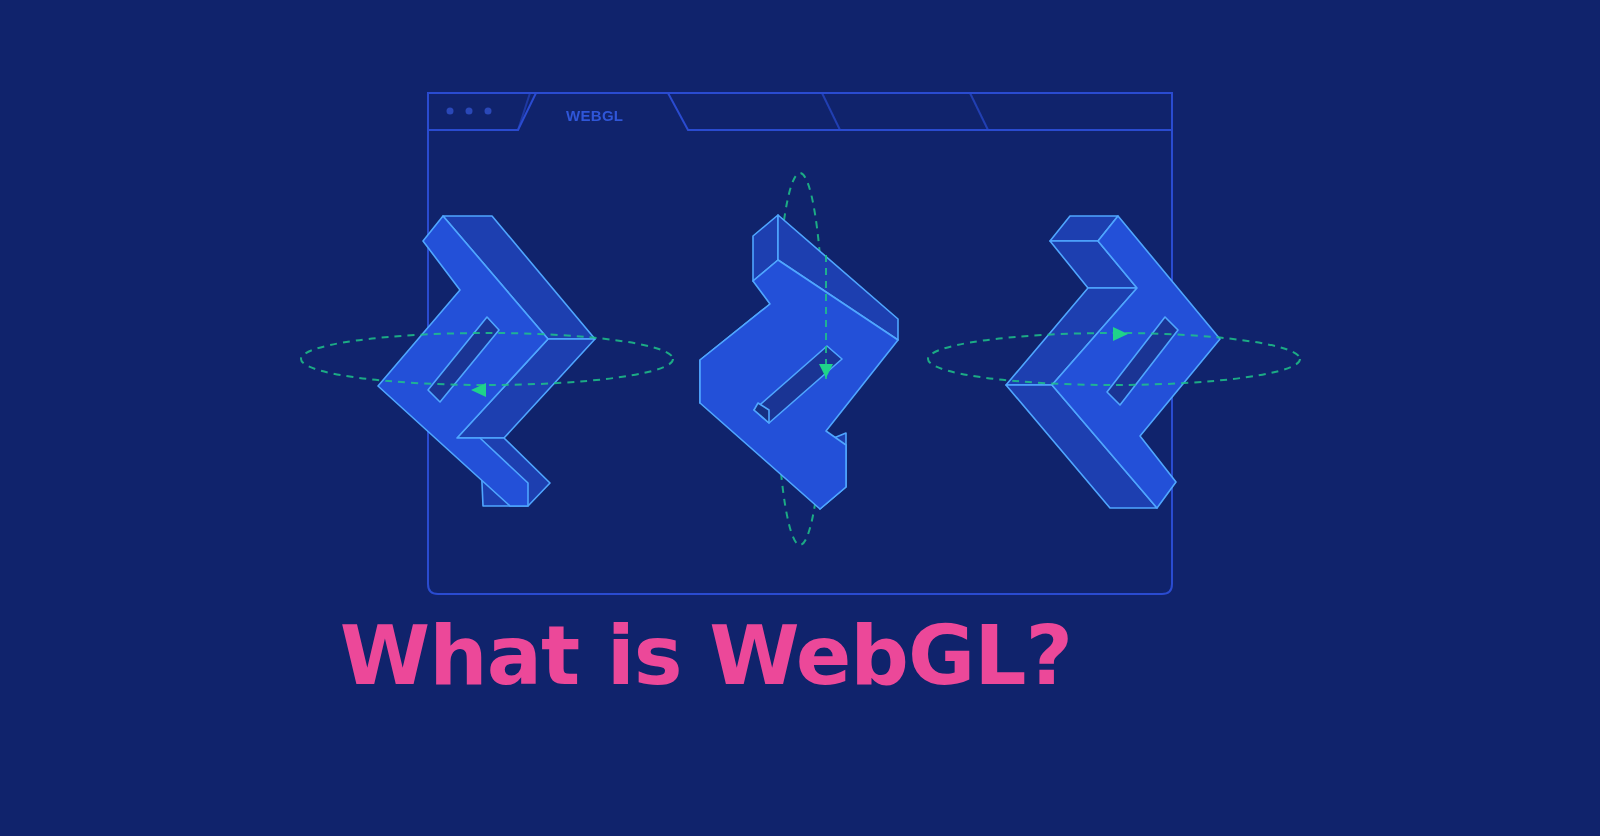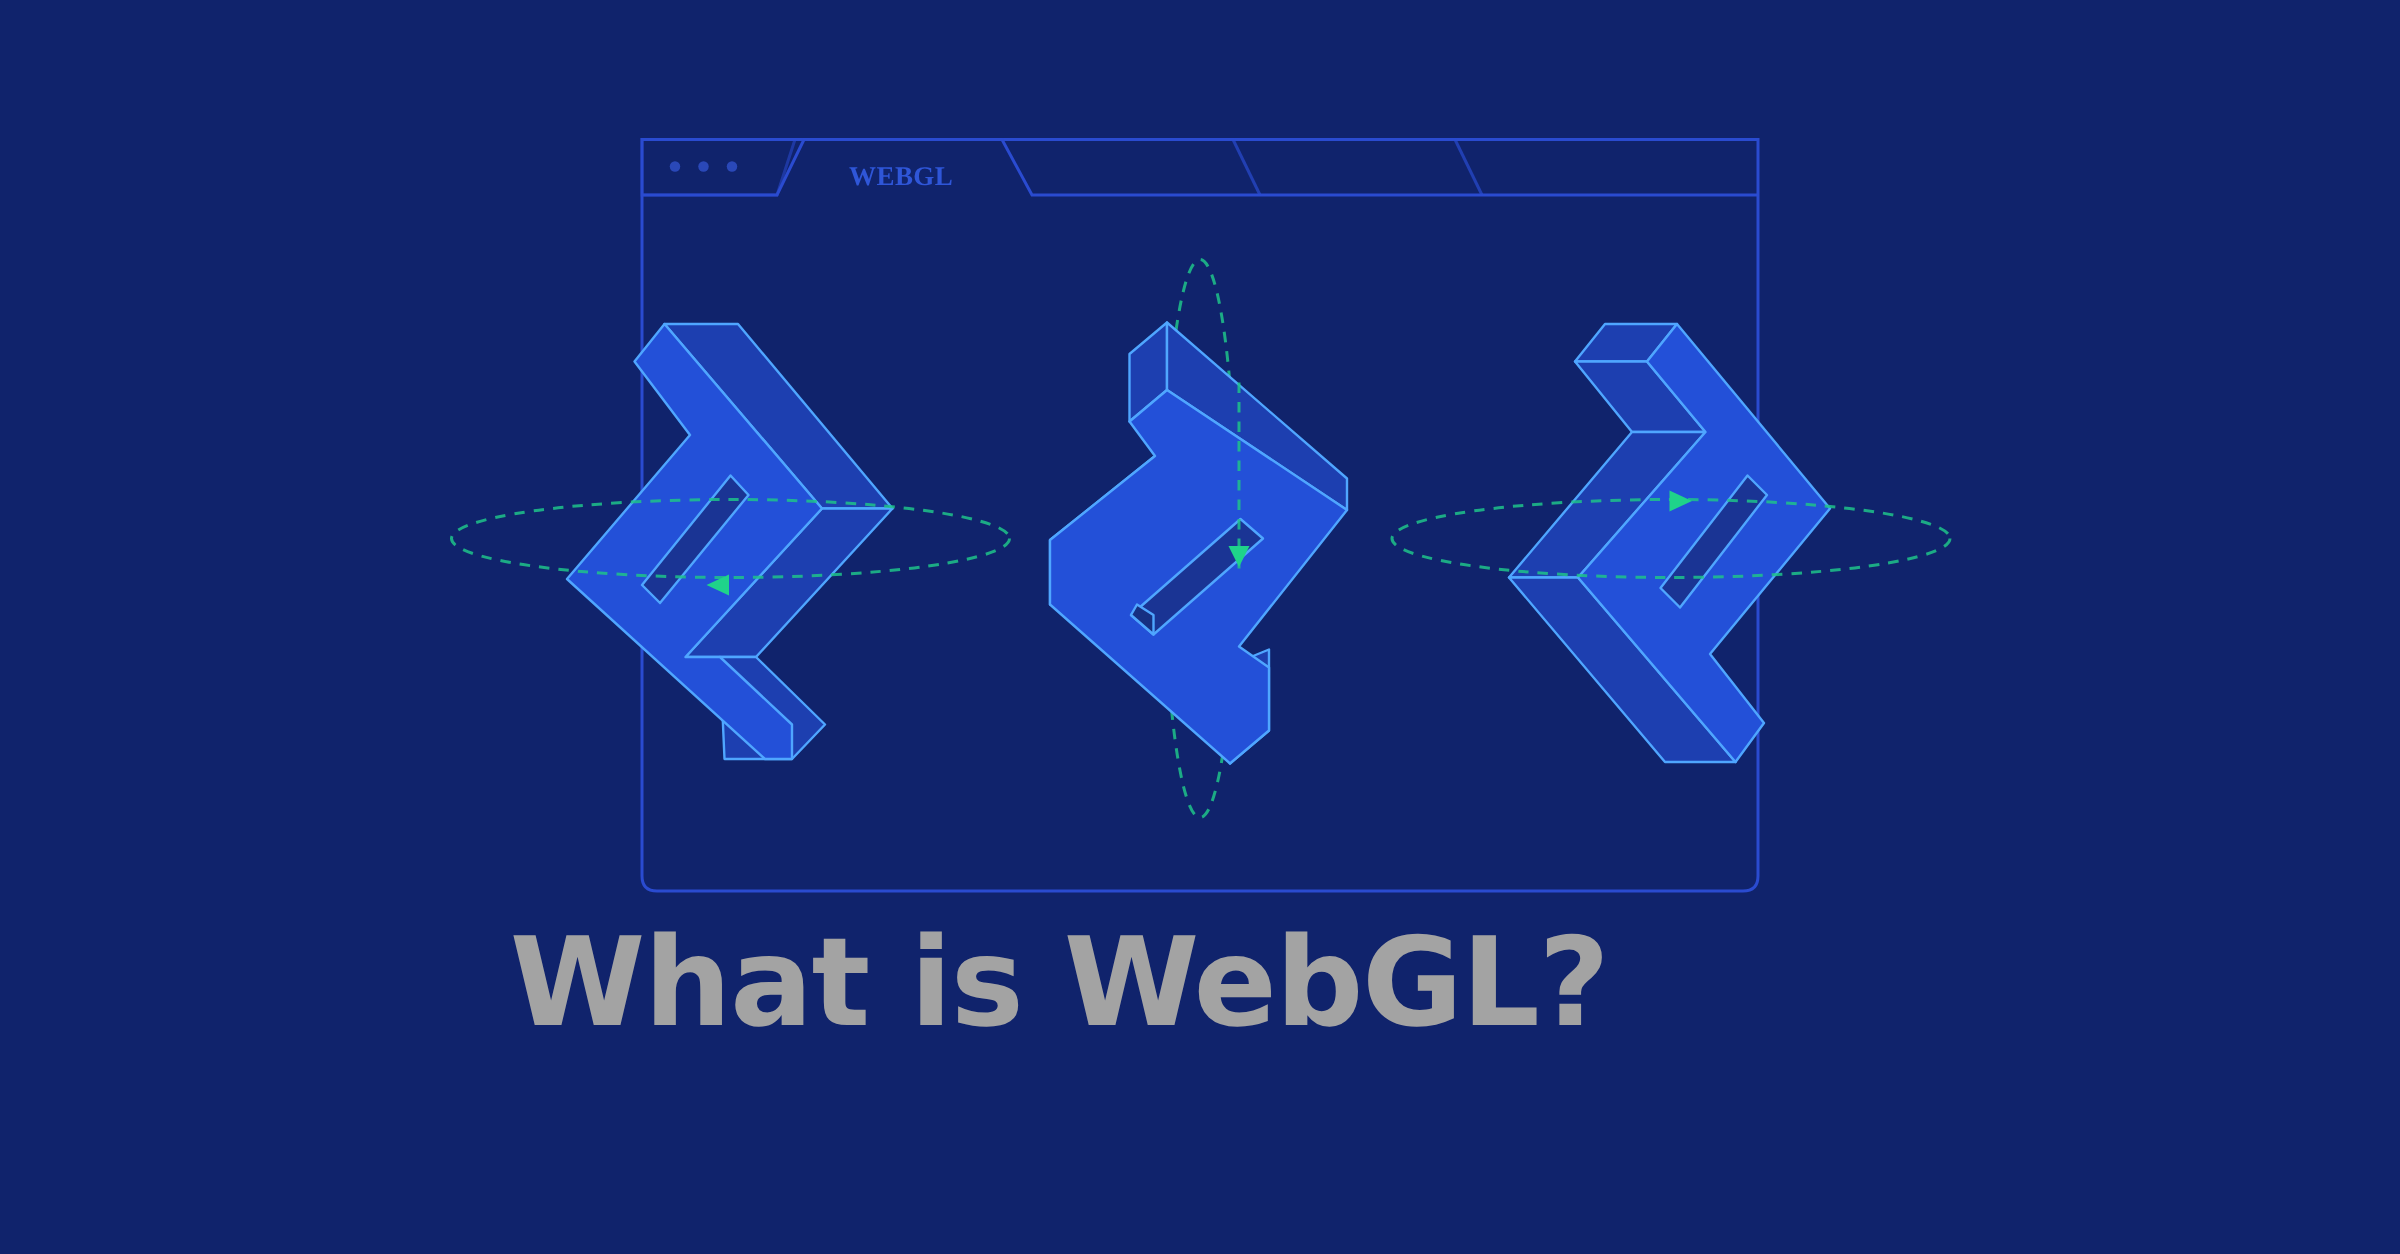--- a/index.html
+++ b/index.html
@@ -5,29 +5,29 @@
     html, body { margin: 0; padding: 0; }
     body {
       width: 1600px; height: 836px; overflow: hidden;
       background: #10236c;
       font-family: "DejaVu Sans", sans-serif;
       position: relative;
     }
     .scene { position: absolute; left: 0; top: 0; width: 1600px; height: 836px; }
     .title {
       position: absolute; left: 0; width: 1412px; top: 606px;
-      text-align: center; color: #a3a3a3;
+      text-align: center; color: #ec4899;
       font-family: "DejaVu Sans", sans-serif;
       font-weight: bold; font-size: 82px; letter-spacing: -1px;
       line-height: 100px;
     }
     .tab-label {
       position: absolute; left: 566px; top: 107px;
-      color: #2f56d8; font-weight: bold; font-size: 18px;
-      font-family: Liberation Serif, serif; letter-spacing: 0.3px; text-align: center;
+      color: #2f56d8; font-weight: bold; font-size: 15px;
+      font-family: Liberation Sans, sans-serif; letter-spacing: 0.3px; text-align: center;
     }
   </style>
 </head>
 <body>
 
 <svg class="scene" viewBox="0 0 1600 836" xmlns="http://www.w3.org/2000/svg">
 
   <g fill="none" stroke="#2a4bd0" stroke-width="2">
     <path d="M428 93 L530 93 L518 130 L428 130 Z" opacity="0.55"></path>
     <path d="M428 93 H1172 V584 Q1172 594 1162 594 H438 Q428 594 428 584 Z"></path>

